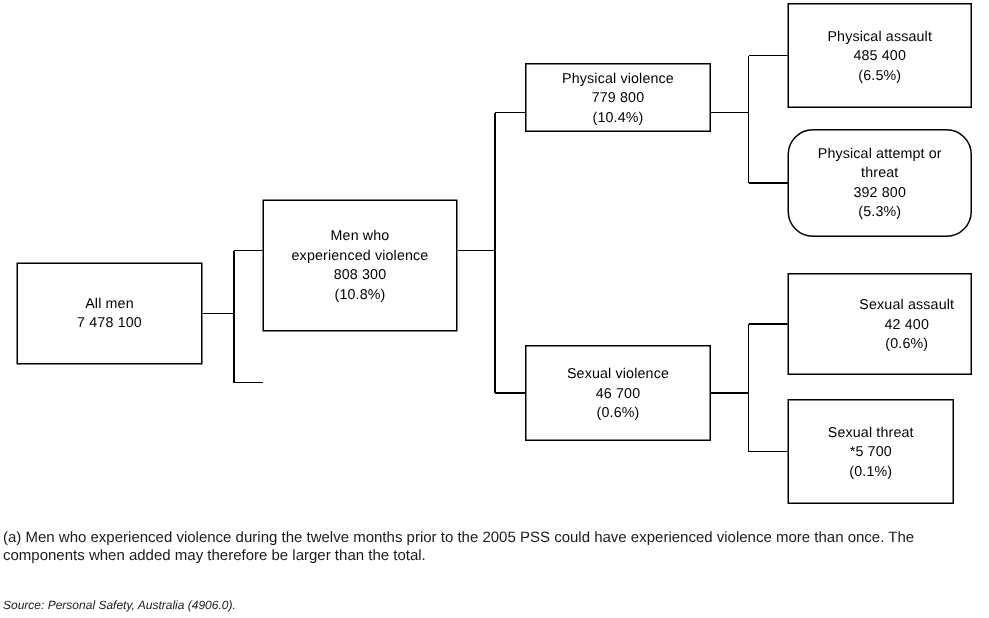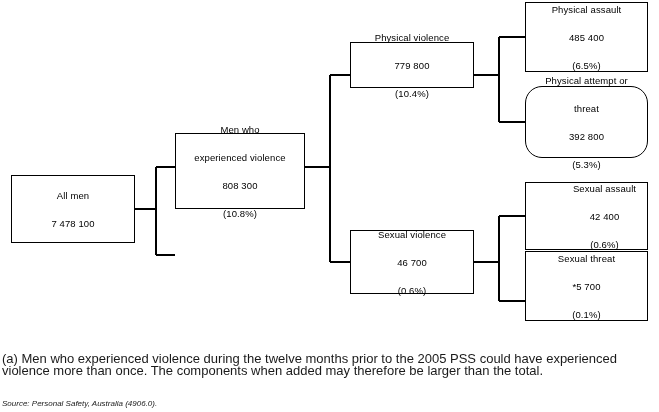--- a/index.html
+++ b/index.html
@@ -29,44 +29,43 @@
     border: 1px solid #000000;
     background: #ffffff;
     display: flex;
     flex-direction: column;
     align-items: center;
     justify-content: center;
     text-align: center;
     font-size: 9.5px;
     line-height: 13px;
     letter-spacing: 0.1px;
-    gap: 15px;
   }
   .node .line {
     display: block;
     white-space: nowrap;
   }
   
   #node-all-men      { left: 11px;  top: 175px; width: 124px; height: 68px; }
   
-  #node-exp-violence { left: 175px; top: 133px; width: 130px; height: 76px; }
+  #node-exp-violence { left: 175px; top: 133px; width: 130px; height: 88px; }
   #node-noexp-violence { left: 175px; top: 218px; width: 130px; height: 74px; }
   
   #node-physical-violence { left: 350px; top: 42px;  width: 124px; height: 46px; }
   #node-sexual-violence   { left: 350px; top: 230px; width: 124px; height: 64px; align-items: center; }
   
   #node-physical-assault  { left: 525px; top: 2px;   width: 123px; height: 70px; }
   #node-physical-attempt  { left: 525px; top: 86px;  width: 123px; height: 72px; border-radius: 17px; }
   #node-sexual-assault    { left: 525px; top: 182px; width: 123px; height: 68px; padding-left: 36px; }
-  #node-sexual-threat     { left: 525px; top: 251px; width: 123px; height: 70px; }
+  #node-sexual-threat     { left: 525px; top: 266px; width: 111px; height: 70px; }
 
   .footnote {
     position: absolute;
     left: 2px;
-    font-size: 13px;
+    font-size: 10px;
     line-height: 11.5px;
     color: #1a1a1a;
     width: 650px;
   }
   #footnote-a { top: 353px; }
   #source-line {
     position: absolute;
     left: 2px;
     top: 398px;
     font-size: 8px;

